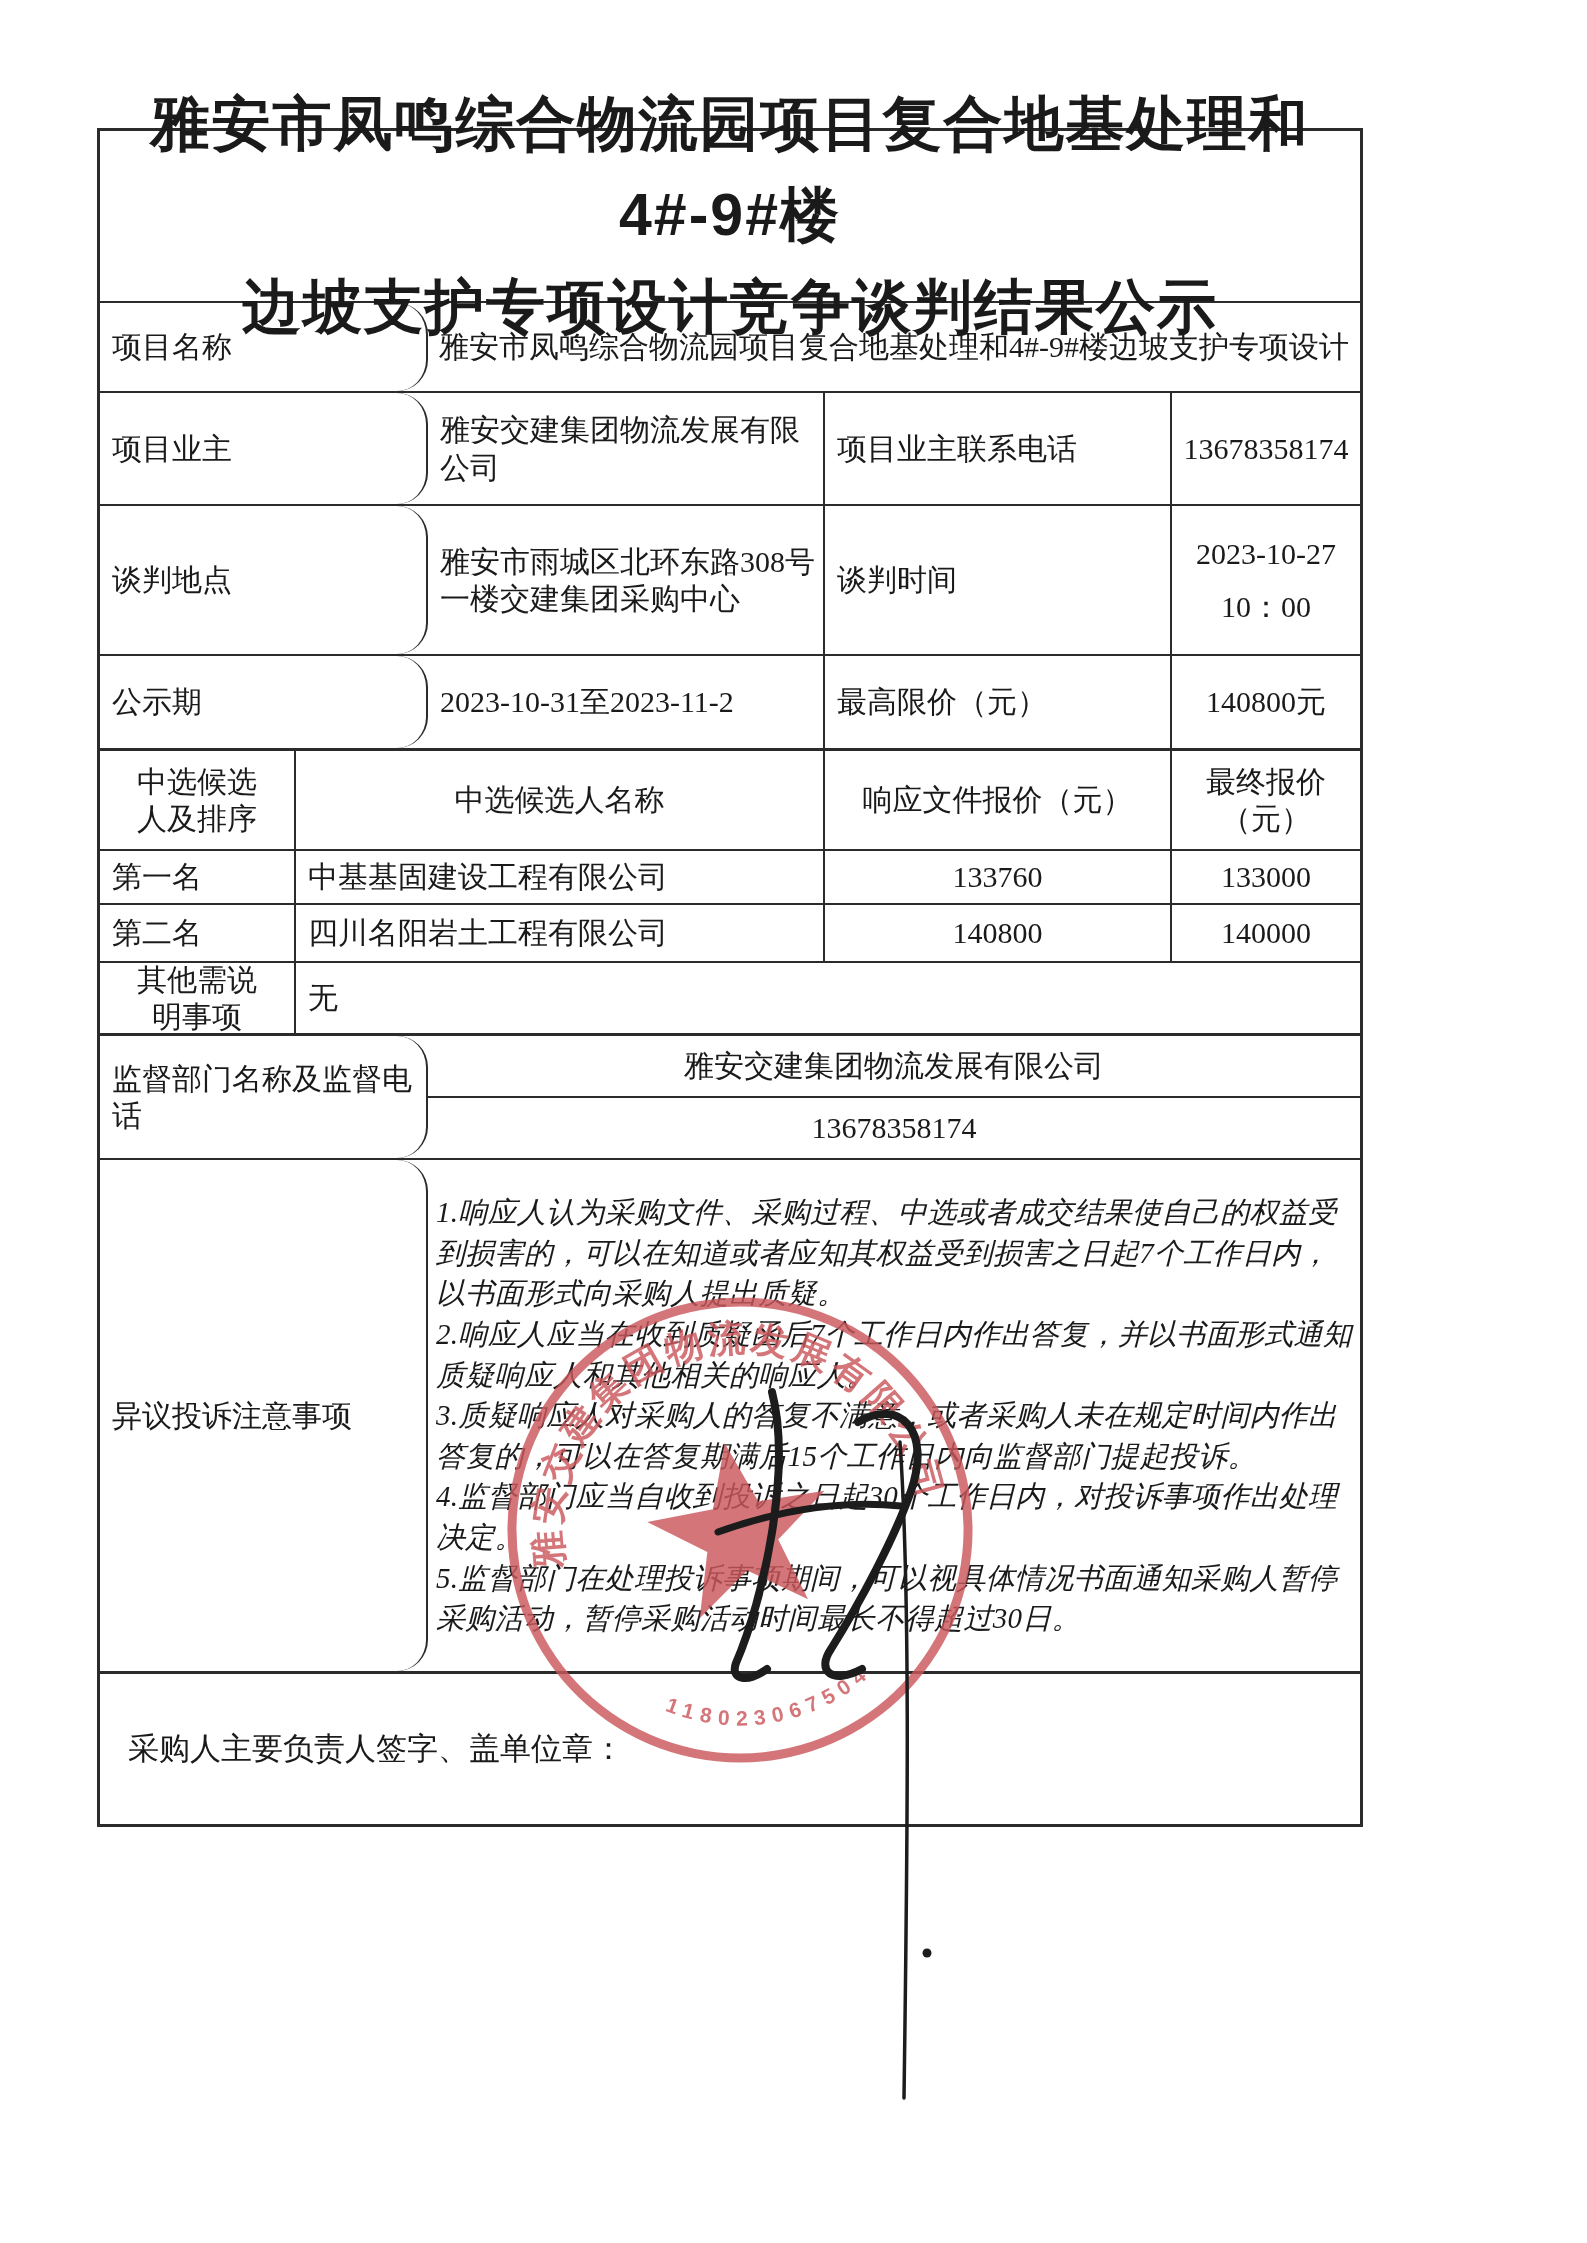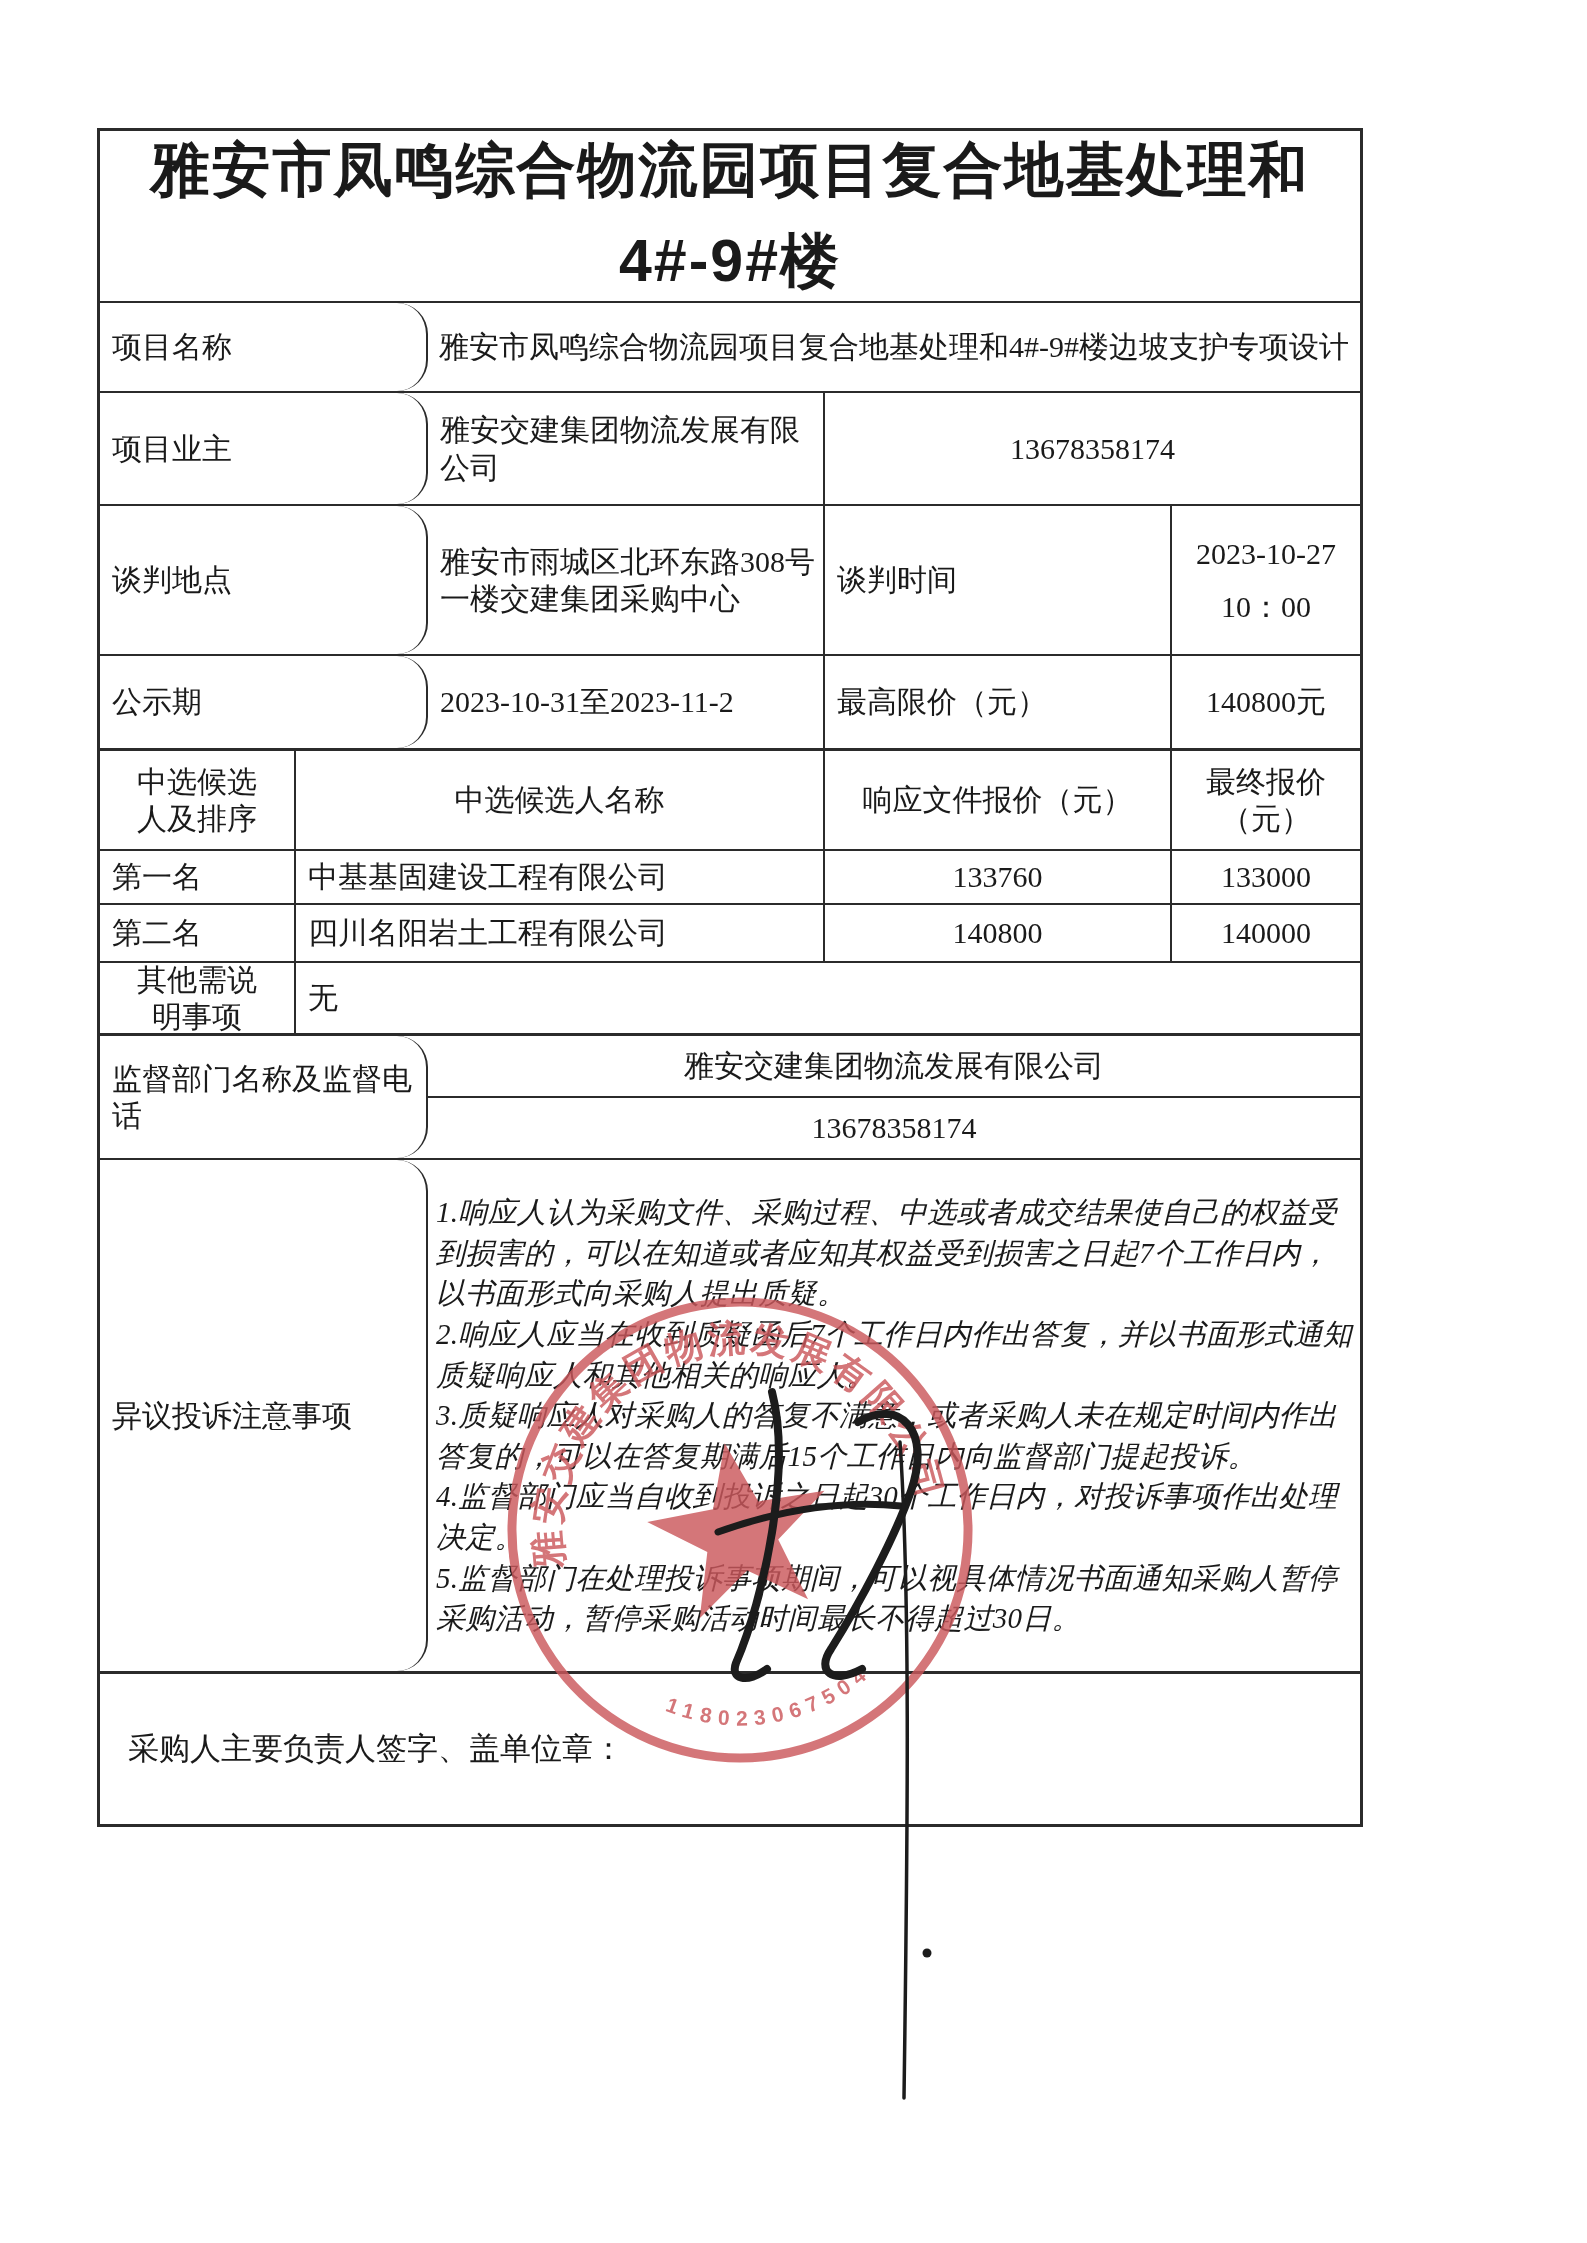--- a/index.html
+++ b/index.html
@@ -76,31 +76,33 @@
 </style>
 </head>
 <body>
 
 <div class="page">
   <div class="doc-table">
 
     <div class="row r-title">
       <div class="title-box">
         <div>雅安市凤鸣综合物流园项目复合地基处理和4#-9#楼</div>
+        <div>边坡支护专项设计竞争谈判结果公示</div>
       </div>
     </div>
 
     <div class="row r-name">
       <div class="cell col-label left">项目名称</div>
       <div class="cell grow center">雅安市凤鸣综合物流园项目复合地基处理和4#-9#楼边坡支护专项设计</div>
     </div>
 
     <div class="row r-owner">
       <div class="cell col-label left">项目业主</div>
       <div class="cell col-b left">雅安交建集团物流发展有限公司</div>
+      <div class="cell col-c left">项目业主联系电话</div>
       <div class="cell grow center">13678358174</div>
     </div>
 
     <div class="row r-place">
       <div class="cell col-label left">谈判地点</div>
       <div class="cell col-b left">雅安市雨城区北环东路308号一楼交建集团采购中心</div>
       <div class="cell col-c left">谈判时间</div>
       <div class="cell grow center">
         <span class="two-line">
           <span>2023-10-27</span>

